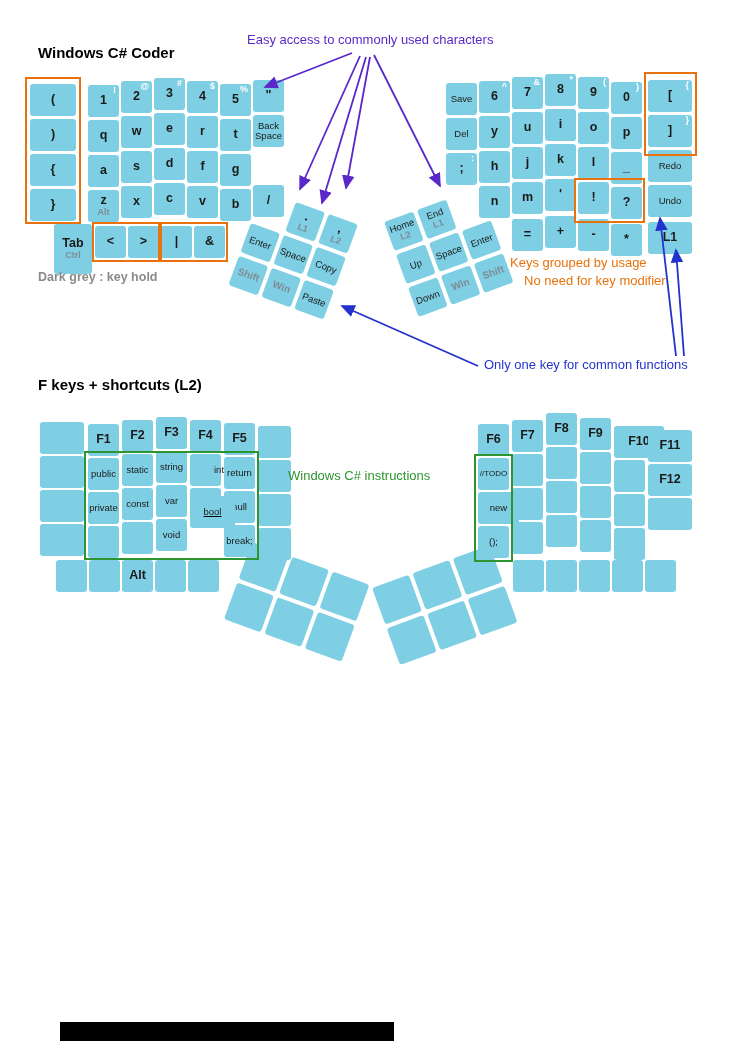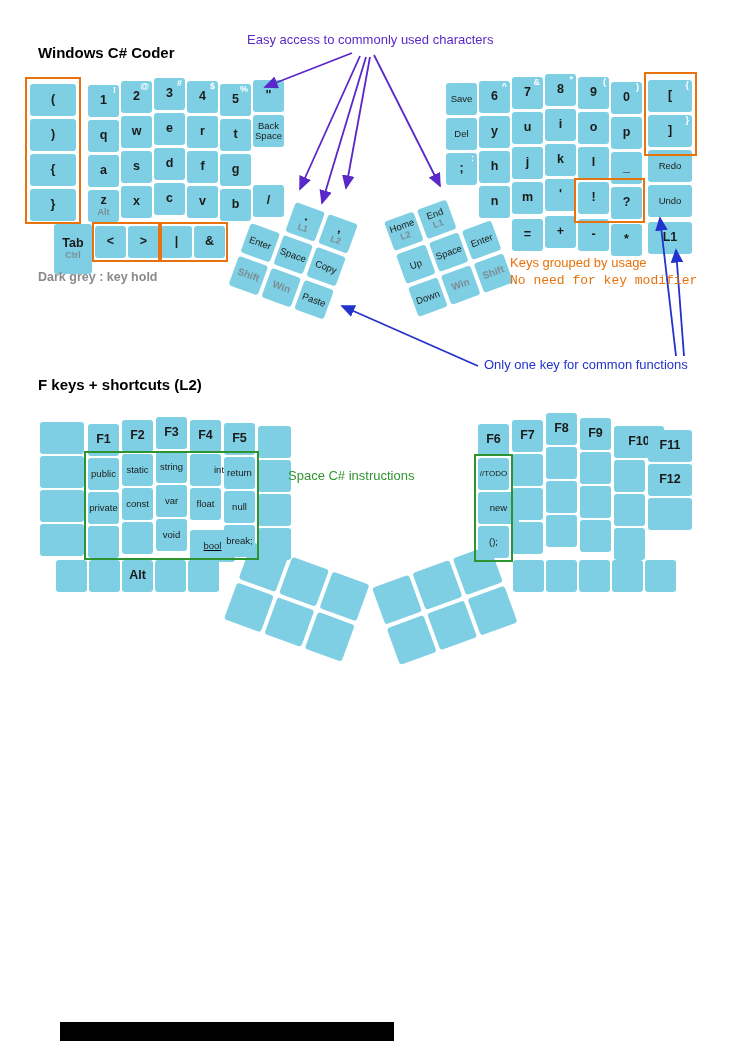--- a/index.html
+++ b/index.html
@@ -6,21 +6,21 @@
   html,body{background:#fff;}
   body{font-family:"Liberation Sans", sans-serif;}
   .canvas{position:relative;width:736px;height:1041px;background:#fff;overflow:hidden;}
   .title{position:absolute;font-size:15px;font-weight:bold;color:#000;z-index:7;}
   .t1{left:38px;top:44px;}
   .t2{left:38px;top:376px;}
   .ann{position:absolute;font-size:13px;z-index:7;white-space:nowrap;}
   .easy{left:247px;top:32px;color:var(--purple);}
   .dark{left:38px;top:270px;color:var(--anngrey);font-weight:bold;font-size:12.5px;}
   .g1{left:510px;top:255px;color:var(--orange);}
-  .g2{left:510px;top:273px;color:var(--orange);font-family:Liberation Mono, monospace;}
+  .g2{left:524px;top:273px;color:var(--orange);}
   .onekey{left:484px;top:357px;color:var(--blue);}
   .cs{left:288px;top:468px;color:var(--green);}
   #kb{position:absolute;left:0;top:0;width:736px;height:1041px;}
   .key{position:absolute;background:var(--key);border-radius:3px;display:flex;flex-direction:column;align-items:center;justify-content:center;line-height:1.05;z-index:1;}
   .klabel{font-weight:bold;font-size:12.5px;color:#1a1a1a;text-align:center;max-width:100%;}
   .key.small .klabel{font-weight:normal;font-size:9.5px;}
   .key.tiny .klabel{font-weight:normal;font-size:8px;}
   .klabel.grey{color:var(--greylabel);font-size:10px;font-weight:bold;}
   .kshift{position:absolute;top:1px;right:3px;font-size:9px;font-weight:bold;color:#fff;}
   .ksub{font-size:9px;font-weight:bold;color:var(--greylabel);margin-top:1px;}
@@ -35,21 +35,21 @@
 <body>
 
 <div class="canvas">
   <div class="title t1">Windows C# Coder</div>
   <div class="ann easy">Easy access to commonly used characters</div>
   <div class="ann dark">Dark grey : key hold</div>
   <div class="ann g1">Keys grouped by usage</div>
   <div class="ann g2">No need for key modifier</div>
   <div class="ann onekey">Only one key for common functions</div>
   <div class="title t2">F keys + shortcuts (L2)</div>
-  <div class="ann cs">Space C# instructions</div>
+  <div class="ann cs">Windows C# instructions</div>
 
   <div id="kb">
       <div class="key" style="width: 46px; height: 32px; left: 30px; top: 84px;">
         <span class="klabel">(</span>
       </div>
       <div class="key" style="width: 46px; height: 32px; left: 30px; top: 119px;">
         <span class="klabel">)</span>
       </div>
       <div class="key" style="width: 46px; height: 32px; left: 30px; top: 154px;">
         <span class="klabel">{</span>
@@ -302,21 +302,21 @@
       <div class="key small" style="width: 31px; height: 32px; left: 224px; top: 491px;">
         <span class="klabel">null</span>
       </div>
       <div class="key" style="width: 33px; height: 32px; left: 258px; top: 494px;"></div>
       <div class="key" style="width: 44px; height: 32px; left: 40px; top: 524px;"></div>
       <div class="key" style="width: 31px; height: 32px; left: 88px; top: 526px;"></div>
       <div class="key" style="width: 31px; height: 32px; left: 122px; top: 522px;"></div>
       <div class="key small" style="width: 31px; height: 32px; left: 156px; top: 519px;">
         <span class="klabel">void</span>
       </div>
-      <div class="key small" style="width: 45px; height: 32px; left: 190px; top: 530px; text-decoration: underline;">
+      <div class="key small" style="width: 45px; height: 32px; left: 190px; top: 496px; text-decoration: underline;">
         <span class="klabel">bool</span>
       </div>
       <div class="key small" style="width: 31px; height: 32px; left: 224px; top: 525px;">
         <span class="klabel">break;</span>
       </div>
       <div class="key" style="width: 33px; height: 32px; left: 258px; top: 528px;"></div>
       <div class="key" style="width: 31px; height: 32px; left: 56px; top: 560px;"></div>
       <div class="key" style="width: 31px; height: 32px; left: 89px; top: 560px;"></div>
       <div class="key" style="width: 31px; height: 32px; left: 122px; top: 560px;">
         <span class="klabel">Alt</span>

